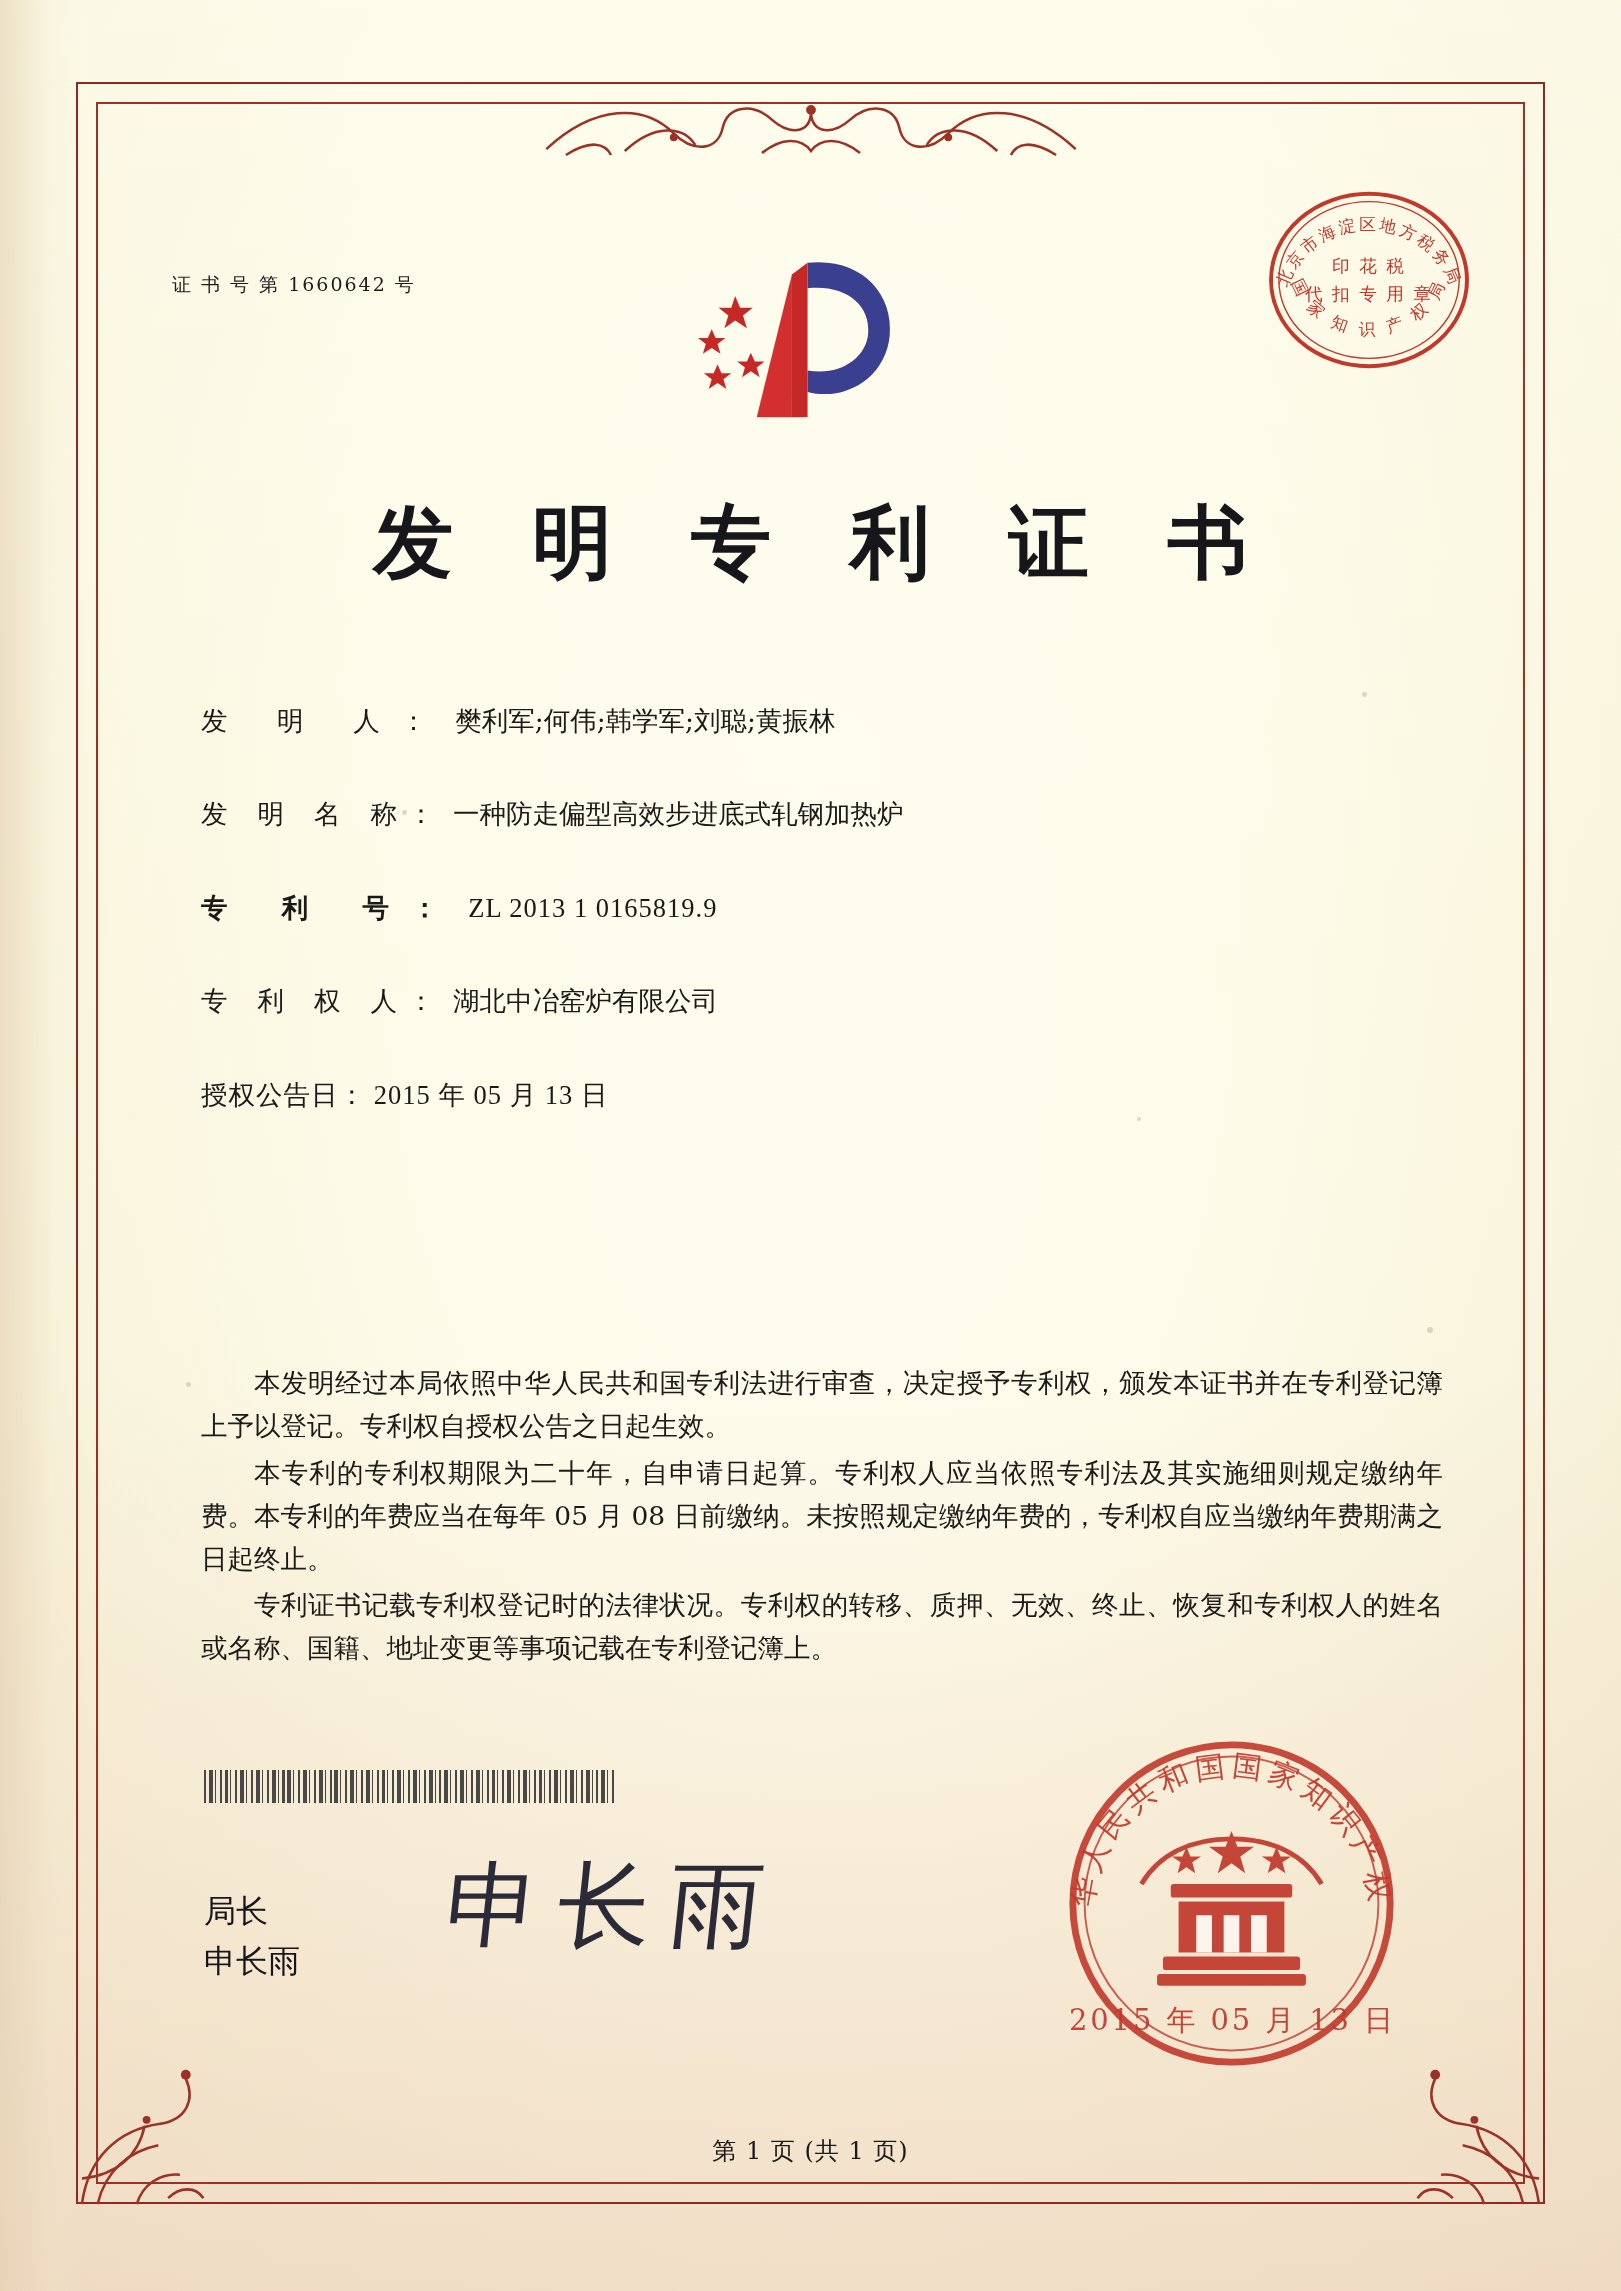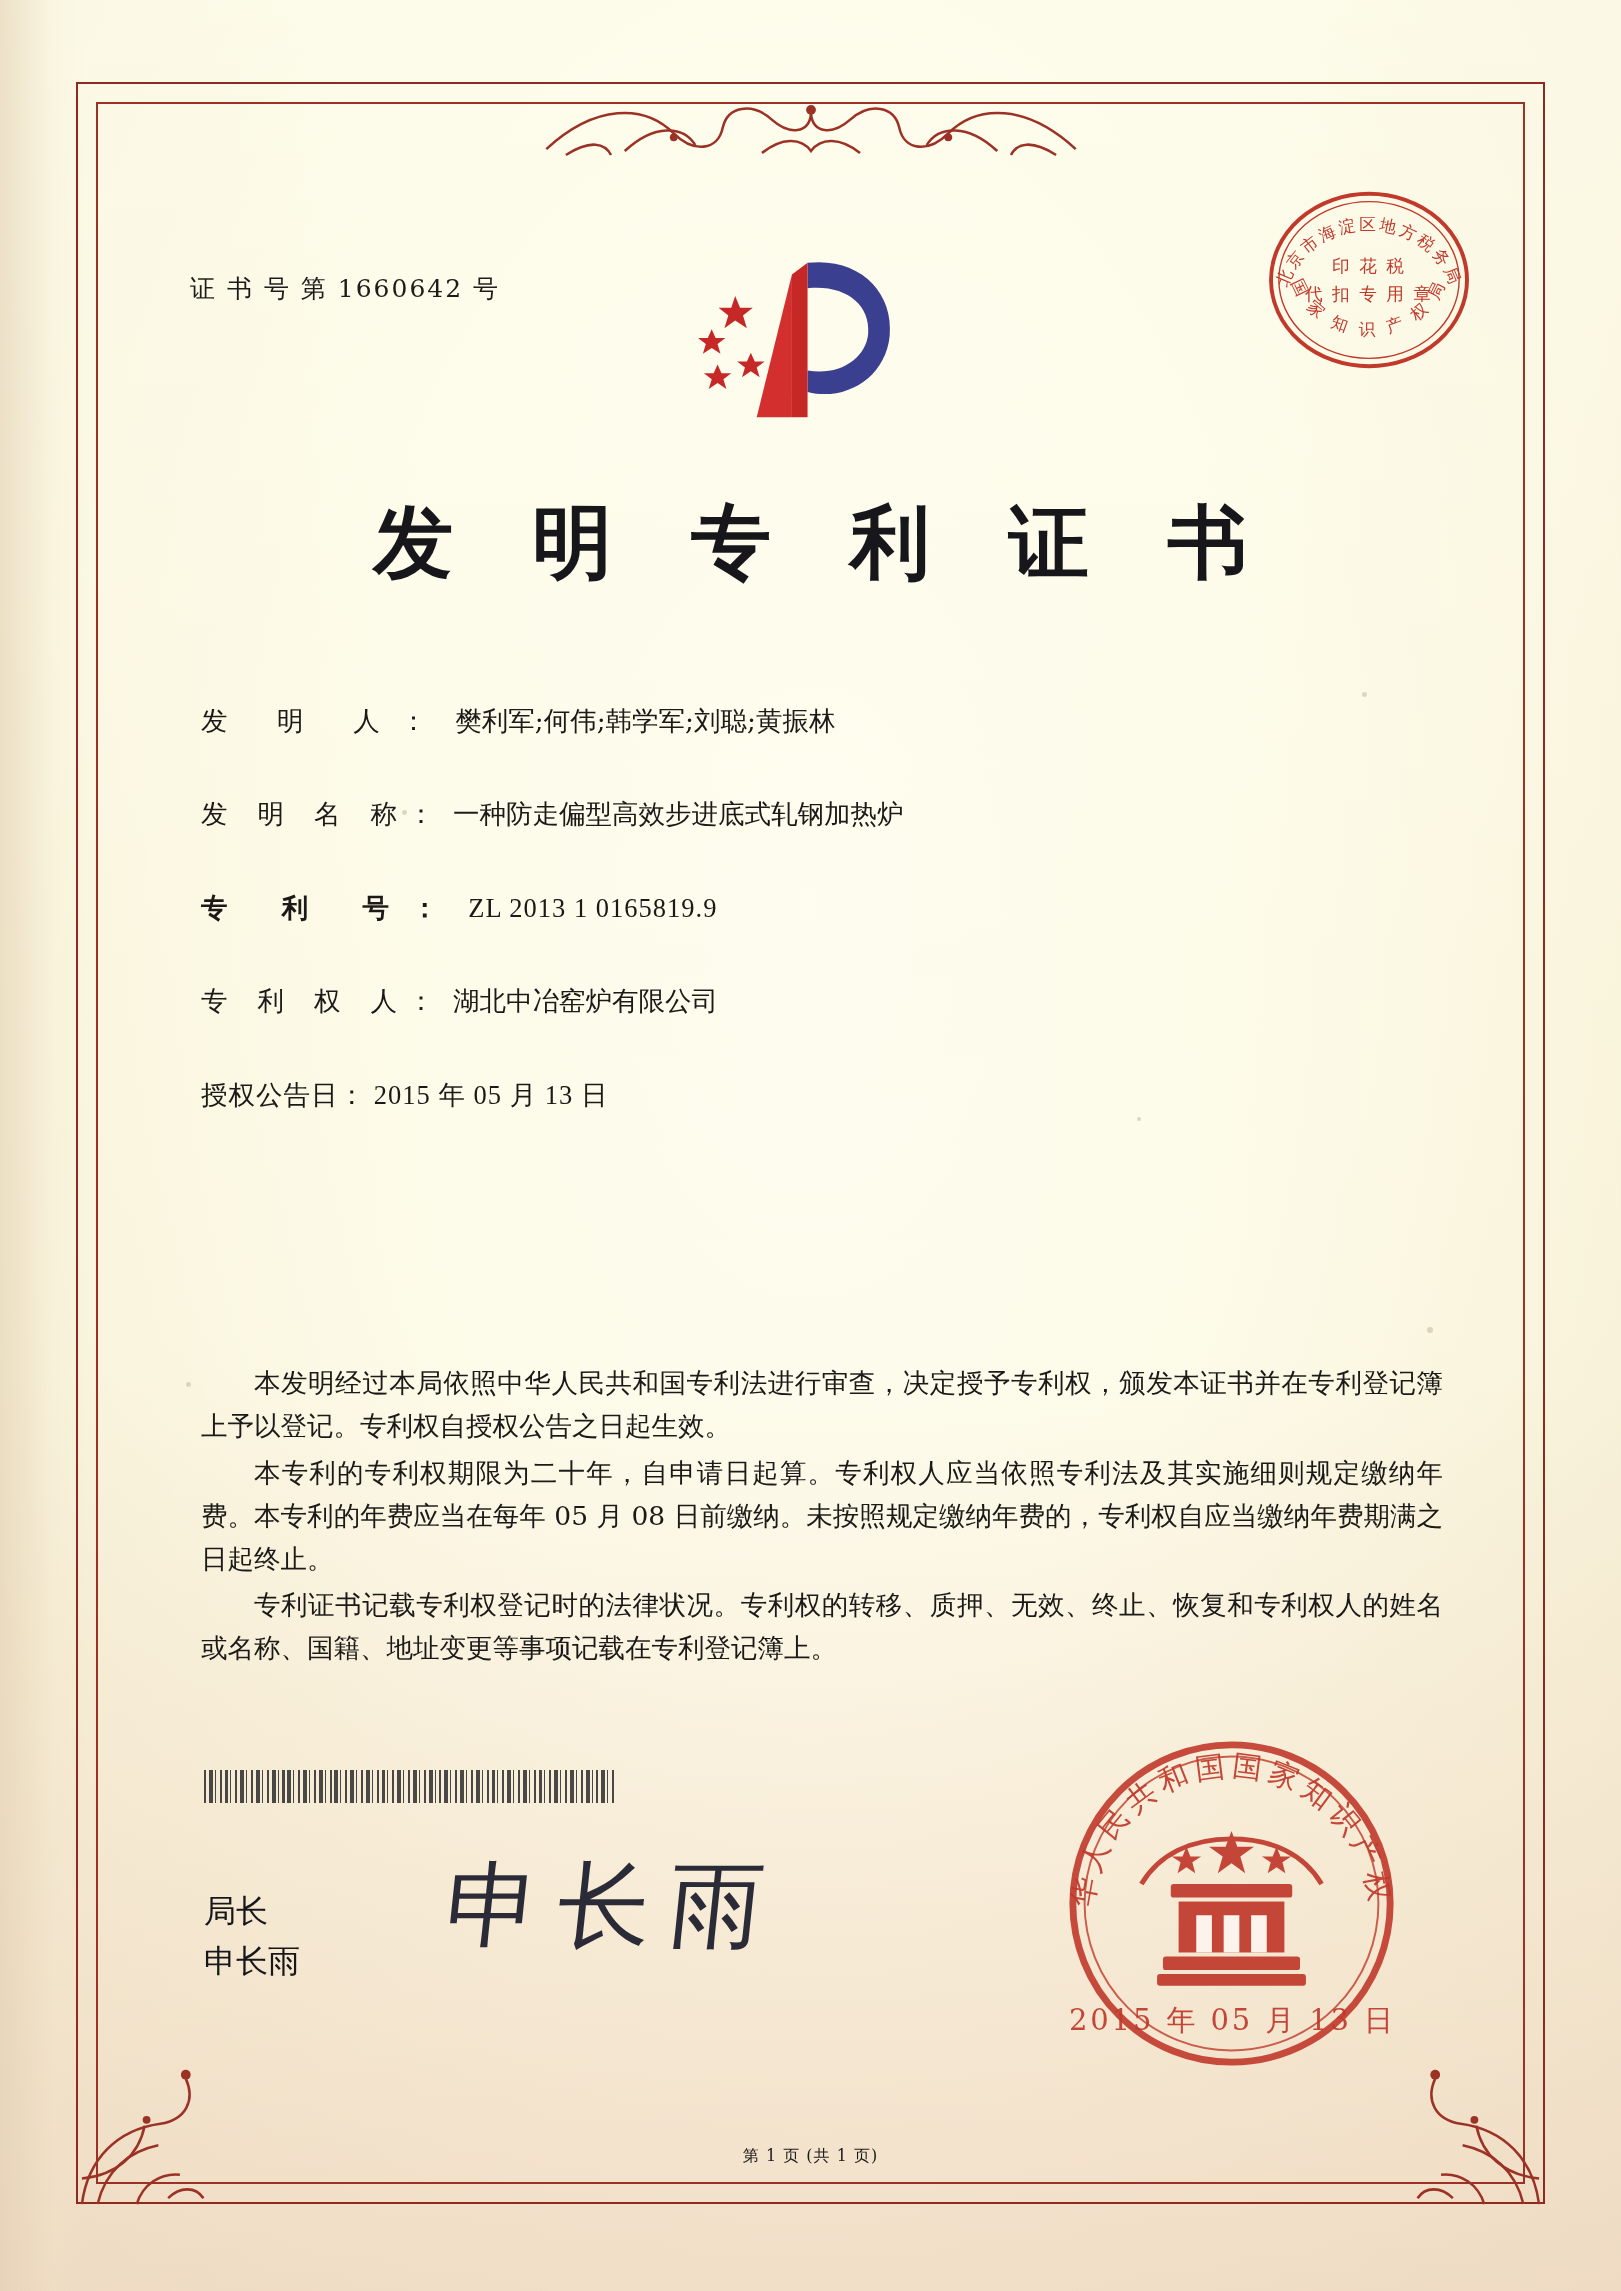--- a/index.html
+++ b/index.html
@@ -69,23 +69,23 @@
     width: 147px;
     height: 147px;
     color: #9c3226;
   }
   .oc-bl { left: 78px; bottom: 84px; }
   .oc-br { right: 78px; bottom: 84px; transform: scaleX(-1); }
 
   
   .cert-no {
     position: absolute;
-    left: 190px;
+    left: 172px;
     top: 272px;
-    font-size: 25px;
+    font-size: 19px;
     letter-spacing: 2px;
     color: #1d1c1a;
     white-space: nowrap;
   }
 
   
   .logo {
     position: absolute;
     left: 698px;
     top: 245px;
@@ -221,21 +221,21 @@
     white-space: nowrap;
     opacity: 0.92;
   }
 
   
   .footer {
     position: absolute;
     left: 0; right: 0;
     bottom: 125px;
     text-align: center;
-    font-size: 16px;
+    font-size: 24px;
     color: #1b1a18;
     letter-spacing: 1px;
   }
 
   
   .speck { position: absolute; background: #b8ab8e; border-radius: 50%; opacity: .45; }
 </style>
 </head>
 <body>
 

